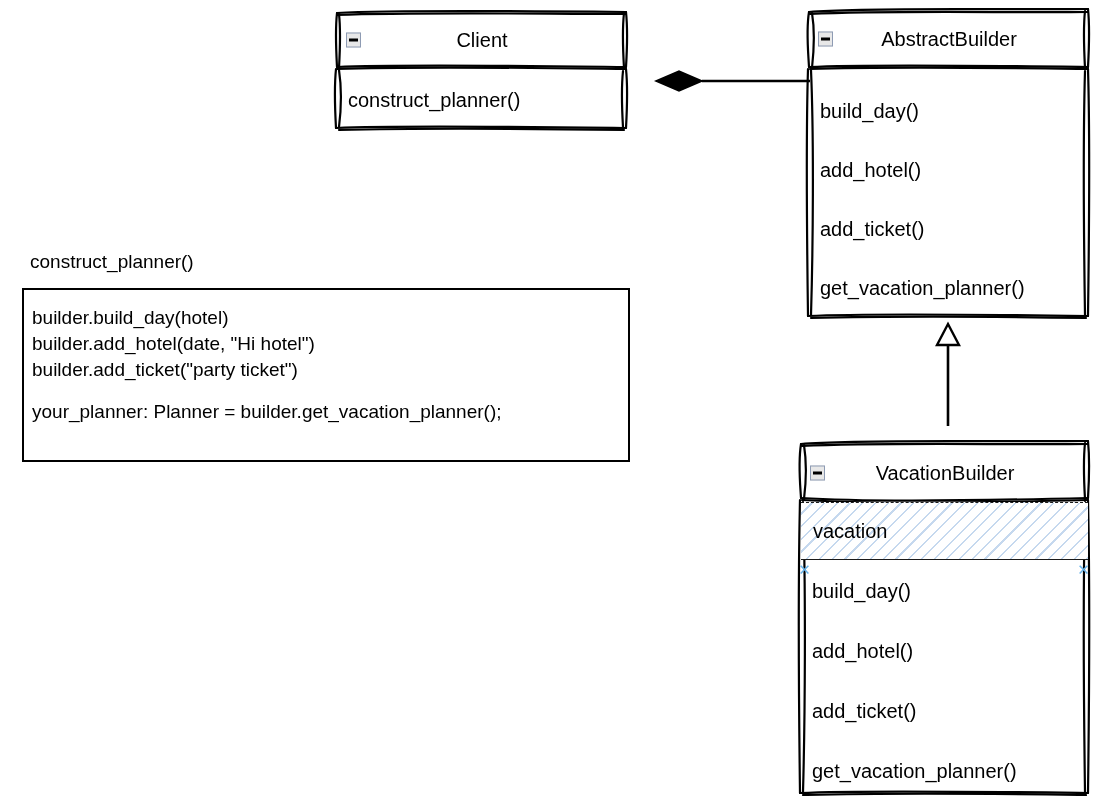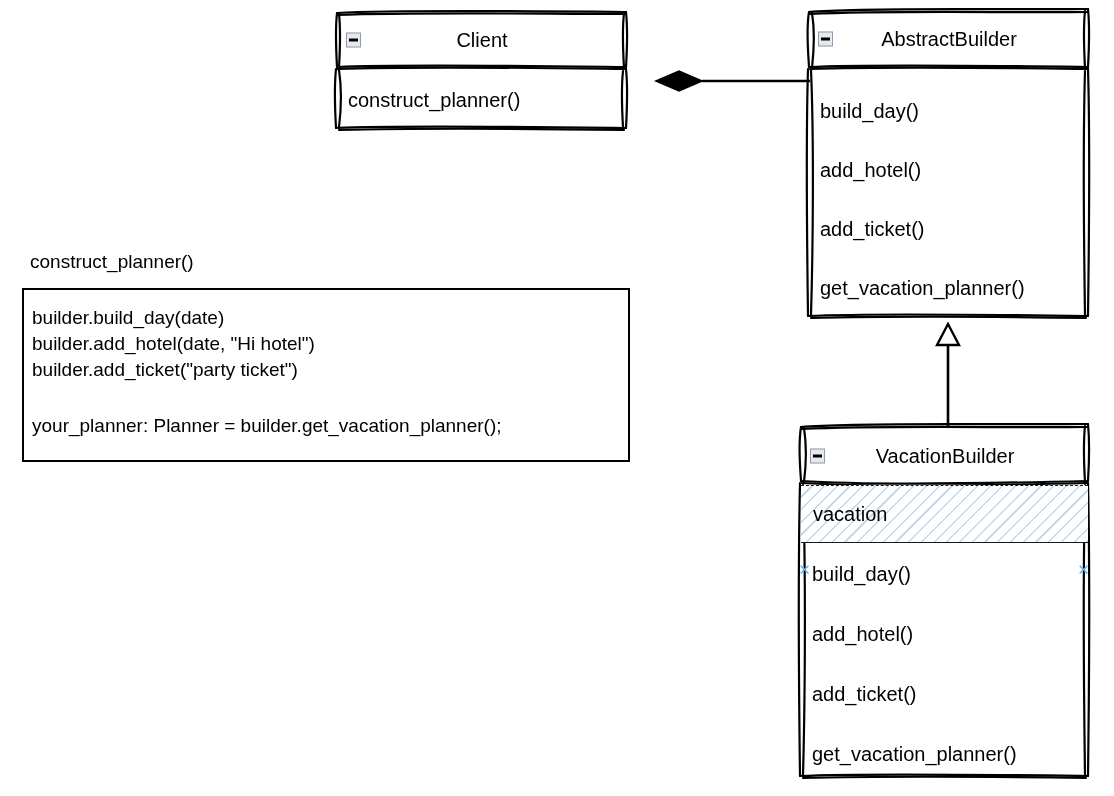--- a/index.html
+++ b/index.html
@@ -208,21 +208,21 @@
       <span class="uml-title">AbstractBuilder</span>
     </div>
     <div class="uml-body" style="height:250px;">
       <span class="uml-row" style="top:33px;">build_day()</span>
       <span class="uml-row" style="top:92px;">add_hotel()</span>
       <span class="uml-row" style="top:151px;">add_ticket()</span>
       <span class="uml-row" style="top:210px;">get_vacation_planner()</span>
     </div>
   </div>
 
-  <div class="umlbox" id="box-vacation" style="left:800px; top:425px; width:290px; height:353px;">
+  <div class="umlbox" id="box-vacation" style="left:800px; top:442px; width:290px; height:353px;">
     <svg class="sketch-svg" width="302" height="365" viewBox="0 0 302 365">
       <g fill="none" stroke="#000000" stroke-width="2.2" stroke-linecap="round">
         <path d="M7,8 C60,3 200,6 294,5"></path>
         <path d="M8,10 C90,6 210,9 294,8"></path>
         <path d="M294,5 C296,25 295,46 294,62"></path>
         <path d="M291,7 C289,26 290,46 291,63"></path>
         <path d="M7,8 C4,27 6,46 7,62"></path>
         <path d="M10,9 C13,28 12,47 10,63"></path>
         <path d="M7,62 C70,66 210,64 294,62"></path>
         <path d="M8,64 C90,69 215,66 294,64"></path>
@@ -252,25 +252,25 @@
       <span class="uml-row" style="top:201px;">get_vacation_planner()</span>
     </div>
   </div>
 
   <div class="handle-x" style="left:798px; top:563px;">✕</div>
   <div class="handle-x" style="left:1077px; top:563px;">✕</div>
 
   <div class="floating-label" style="left:30px; top:252px;">construct_planner()</div>
 
   <div class="codebox" style="left:22px; top:288px; width:608px; height:174px;">
-    <span class="code-line" style="top:18px;">builder.build_day(date)</span>
+    <span class="code-line" style="top:18px;">builder.build_day(hotel)</span>
     <span class="code-line" style="top:44px;">builder.add_hotel(date, "Hi hotel")</span>
     <span class="code-line" style="top:70px;">builder.add_ticket("party ticket")</span>
     <span class="code-line" style="top:96px;"></span>
-    <span class="code-line" style="top:126px;">your_planner: Planner = builder.get_vacation_planner();</span>
+    <span class="code-line" style="top:112px;">your_planner: Planner = builder.get_vacation_planner();</span>
   </div>
 
   <svg class="connector" style="left:648px; top:60px; width:170px; height:44px;" viewBox="0 0 170 44">
     <line x1="54" y1="21" x2="162" y2="21" stroke="#000000" stroke-width="2.6"></line>
     <polygon points="8,21 31,11 54,21 31,31" fill="#000000" stroke="#000000" stroke-width="1.6"></polygon>
   </svg>
 
   <svg class="connector" style="left:925px; top:318px; width:46px; height:112px;" viewBox="0 0 46 112">
     <line x1="23" y1="108" x2="23" y2="27" stroke="#000000" stroke-width="2.6"></line>
     <polygon points="23,6 34,27 12,27" fill="#ffffff" stroke="#000000" stroke-width="2.4"></polygon>

